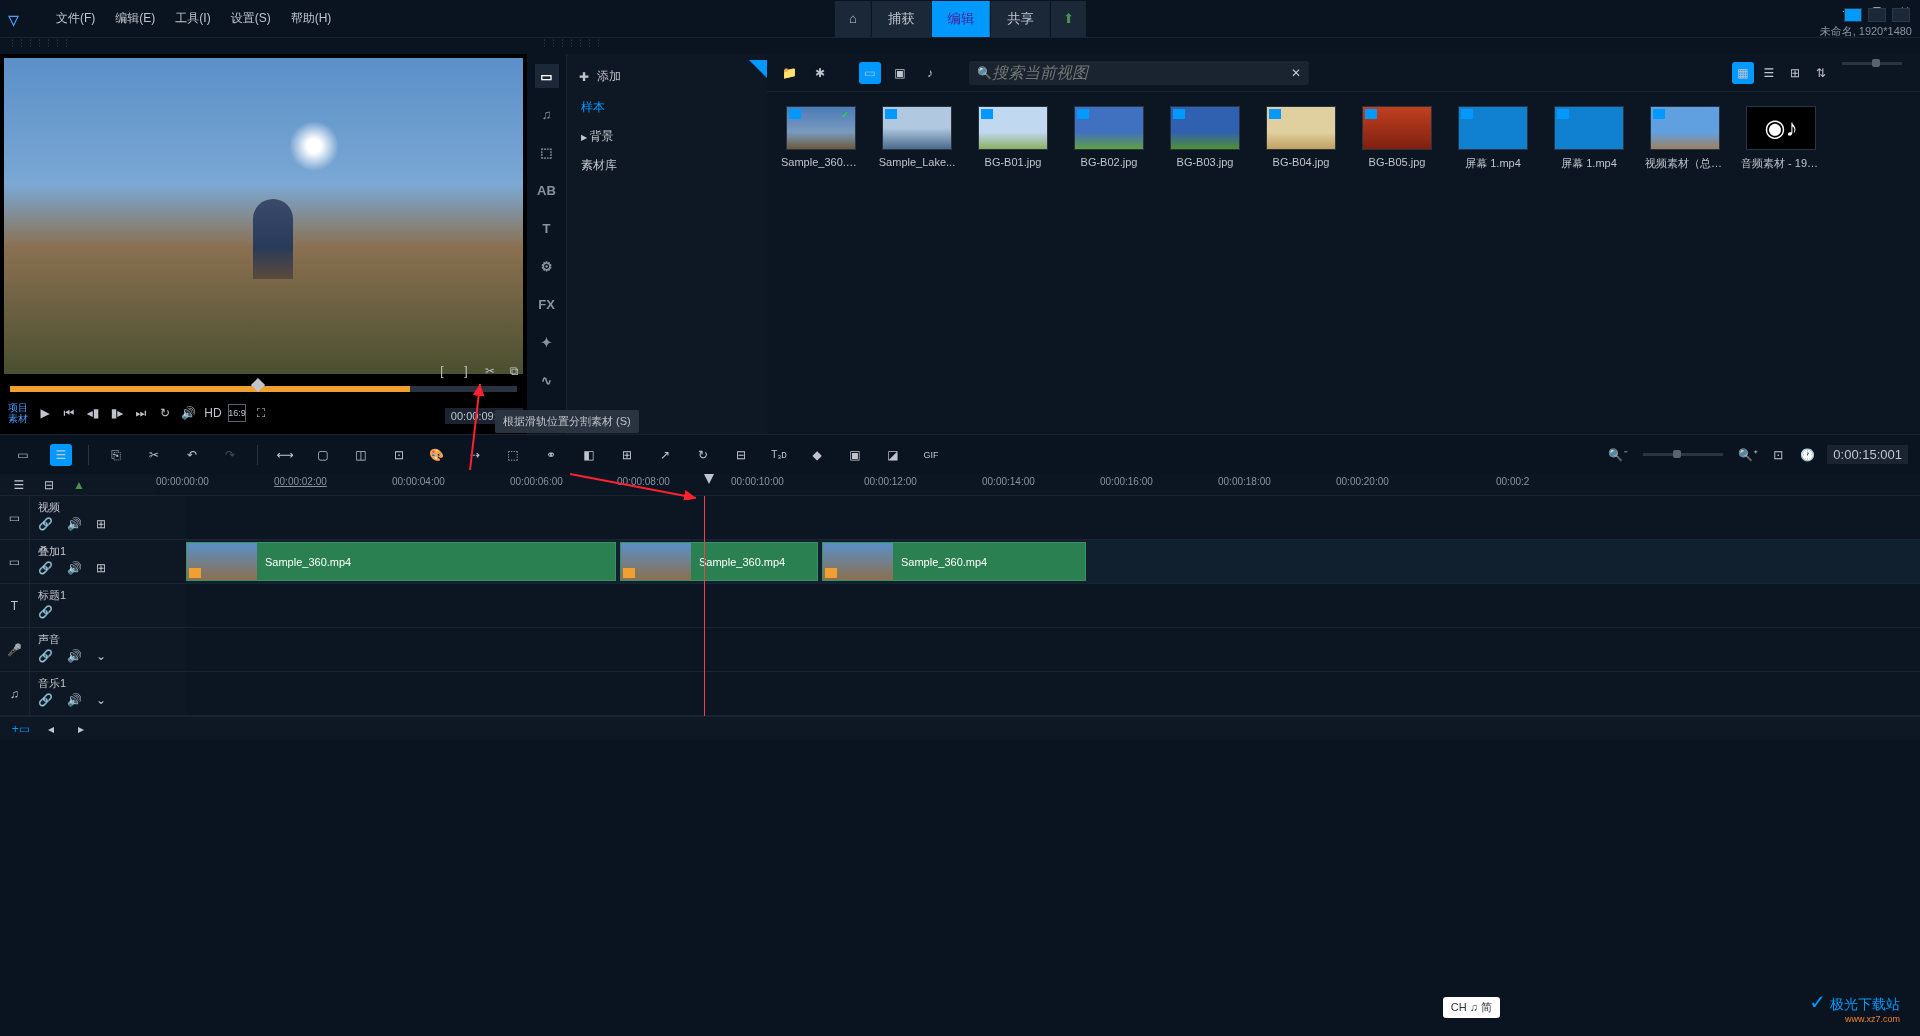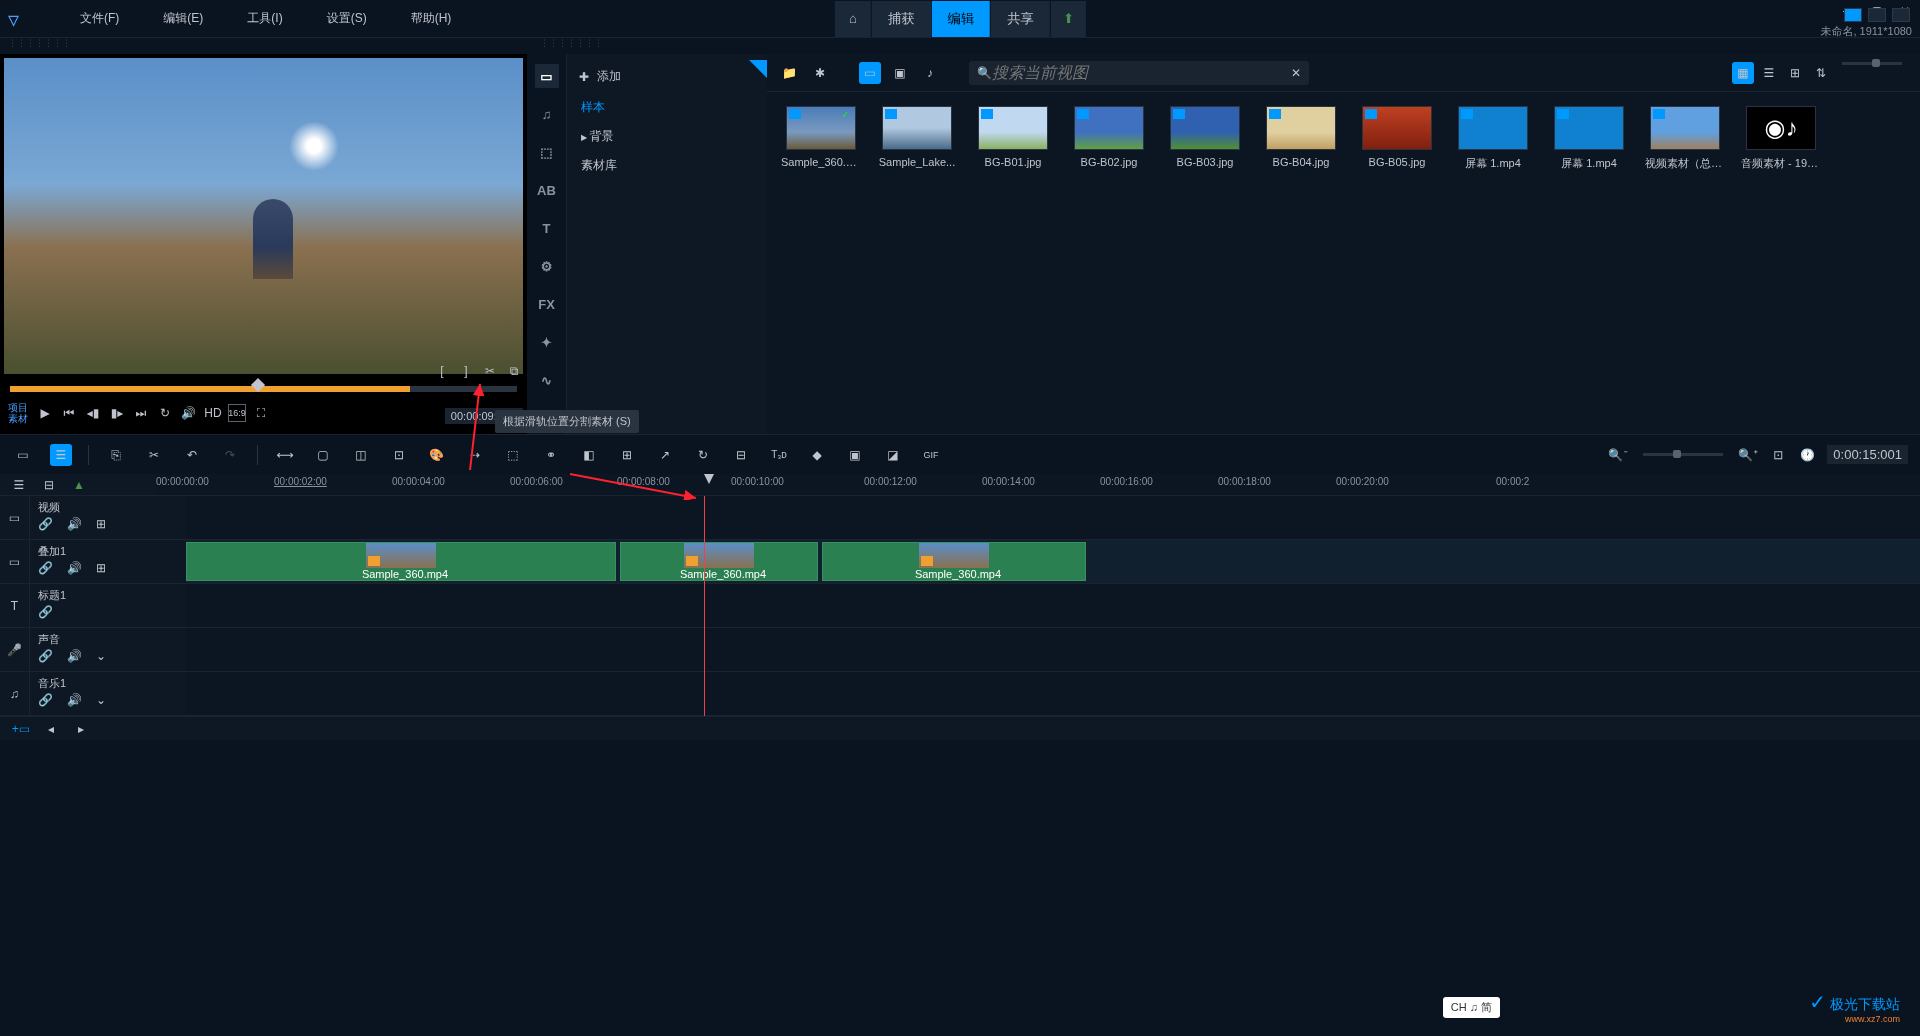--- a/index.html
+++ b/index.html
@@ -2,25 +2,25 @@
 <html><head>
 <meta charset="utf-8">
 <style>
 * { margin: 0; padding: 0; box-sizing: border-box; }
 body { font-family: "Microsoft YaHei", Arial, sans-serif; background: #0a1420; color: #c0c4cc; font-size: 12px; overflow: hidden; width: 1920px; height: 1036px; position: relative; }
 
 
 .titlebar { height: 38px; background: #0a1420; display: flex; align-items: center; padding: 0 8px; border-bottom: 1px solid #1a2430; }
 .logo { width: 24px; height: 24px; margin-right: 16px; color: #4a9eff; font-size: 22px; }
 .menu-bar { display: flex; gap: 4px; }
-.menu-item { padding: 4px 8px; cursor: pointer; margin-left: 24px; }
+.menu-item { padding: 4px 8px; cursor: pointer; }
 .tabs-center { position: absolute; left: 50%; transform: translateX(-50%); display: flex; }
 .tab-btn { padding: 8px 16px; background: #1a2838; border: none; color: #c0c4cc; cursor: pointer; border-left: 1px solid #0a1420; height: 36px; }
 .tab-btn.home { padding: 8px 14px; }
-.tab-btn.active { background: #0099ff; color: #000000; }
+.tab-btn.active { background: #0099ff; color: #4c1d95; }
 .tab-btn.upload { padding: 8px 12px; }
 .window-controls { position: absolute; right: 8px; top: 4px; display: flex; gap: 14px; }
 .win-ctrl { width: 14px; height: 14px; cursor: pointer; display: flex; align-items: center; justify-content: center; }
 .resolution-label { position: absolute; right: 8px; top: 24px; font-size: 11px; color: #8a92a0; }
 
 
 .drag-row { height: 16px; background: #0a1420; display: flex; }
 .drag-dots { width: 70px; color: #3a4250; font-size: 9px; padding-left: 8px; }
 
 
@@ -97,21 +97,21 @@
 .track-row { display: flex; height: 44px; border-bottom: 1px solid #1a2430; }
 .track-row.tall { height: 44px; }
 .track-header { width: 156px; background: #0e1824; display: flex; flex-direction: column; padding: 4px 8px; }
 .track-label { font-size: 11px; }
 .track-icons { display: flex; gap: 14px; margin-top: 2px; }
 .track-type-icon { width: 30px; display: flex; align-items: center; justify-content: center; background: #0e1824; border-right: 1px solid #1a2430; }
 .track-area { flex: 1; position: relative; background: #10202e; }
 .track-area.darker { background: #0c1622; }
 
 
-.clip { position: absolute; top: 2px; bottom: 2px; background: #2a8050; border: 1px solid #3a9060; display: flex; align-items: center; flex-direction: column; }
+.clip { position: absolute; top: 2px; bottom: 2px; background: #2a8050; border: 1px solid #3a9060; display: flex; align-items: center; }
 .clip-thumb { width: 70px; height: 100%; background: linear-gradient(to bottom, #5a8fc8, #8a7050); position: relative; }
 .clip-thumb::after { content:''; position:absolute; bottom:2px; left:2px; width:12px; height:10px; background:#f0a030; }
 .clip-label { font-size: 11px; padding-left: 8px; color: #fff; }
 
 
 .playhead { position: absolute; top: 0; bottom: 0; width: 1px; background: #f04050; z-index: 50; }
 .playhead::before { content: ''; position: absolute; top: -8px; left: -5px; width: 10px; height: 8px; background: #f04050; }
 
 
 .arrow { position: absolute; z-index: 60; pointer-events: none; }
@@ -153,21 +153,21 @@
     <button class="tab-btn">捕获</button>
     <button class="tab-btn active">编辑</button>
     <button class="tab-btn">共享</button>
     <button class="tab-btn upload" style="color:#4a9050">⬆</button>
   </div>
   <div class="window-controls">
     <div class="win-ctrl">—</div>
     <div class="win-ctrl">▢</div>
     <div class="win-ctrl">✕</div>
   </div>
-  <div class="resolution-label">未命名, 1911*1080</div>
+  <div class="resolution-label">未命名, 1920*1480</div>
 </div>
 
 <div class="drag-row">
   <div class="drag-dots">⋮⋮⋮⋮⋮⋮⋮</div>
   <div class="drag-dots" style="margin-left: 462px;">⋮⋮⋮⋮⋮⋮⋮</div>
 </div>
 
 <div class="upper">
 
   <div class="preview-panel">

